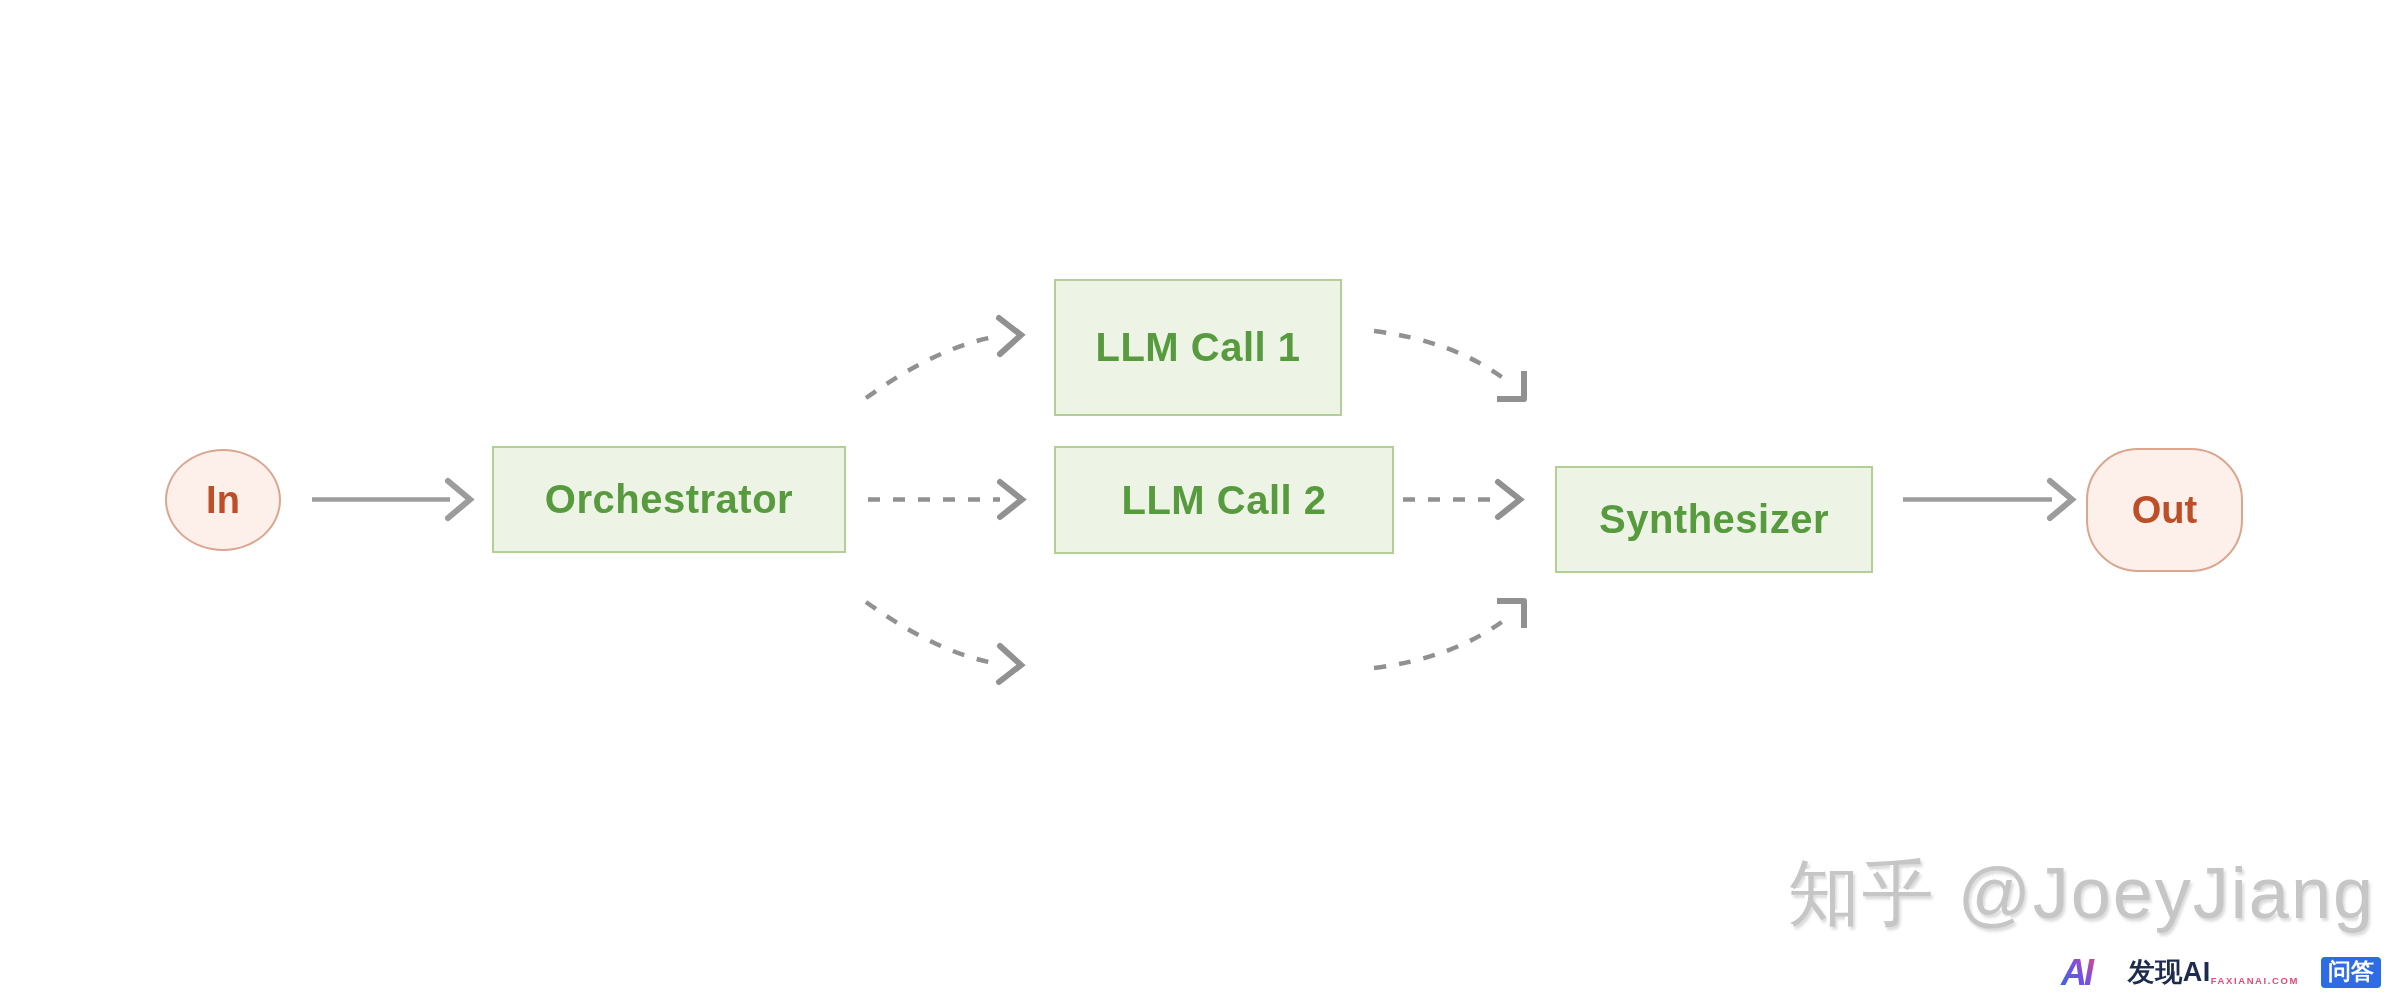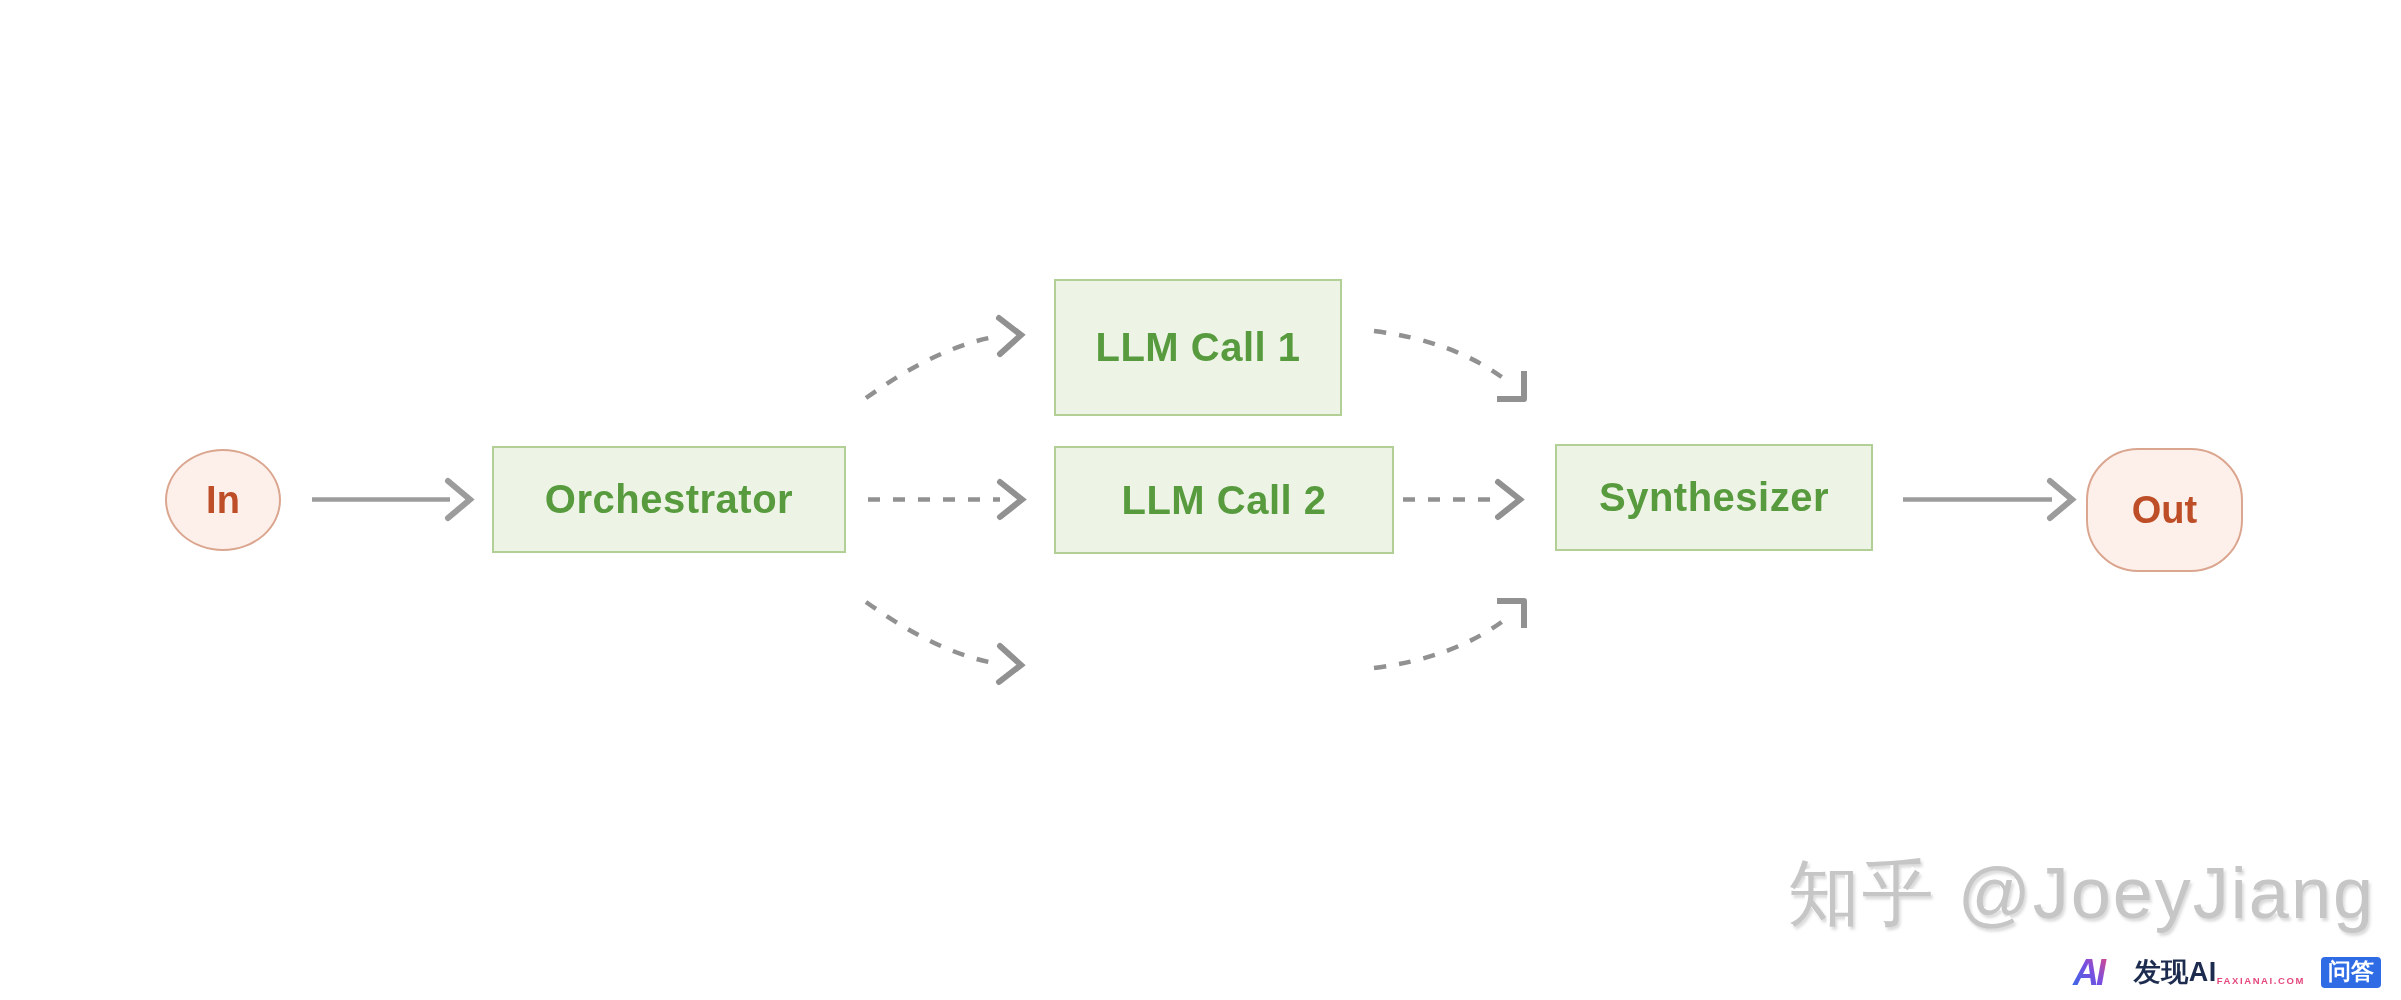--- a/index.html
+++ b/index.html
@@ -56,40 +56,40 @@
     background: var(--terminal-fill);
     border: 2.5px solid var(--terminal-border);
     color: var(--terminal-text);
     font-size: 38px;
   }
   .node-in          { left: 165px;  top: 449px; width: 116px; height: 102px; border-radius: 50%; }
   .node-orch        { left: 492px;  top: 446px; width: 354px; height: 107px; }
   .node-llm1        { left: 1054px; top: 279px; width: 288px; height: 137px; }
   .node-llm2        { left: 1054px; top: 446px; width: 340px; height: 108px; }
   .node-llm3        { left: 1054px; top: 614px; width: 288px; height: 107px; }
-  .node-synth       { left: 1555px; top: 444px; width: 318px; height: 107px; }
+  .node-synth       { left: 1555px; top: 466px; width: 318px; height: 107px; }
   .node-out         { left: 2086px; top: 448px; width: 157px; height: 124px; border-radius: 52px; }
   .watermark {
     position: absolute;
     right: 26px;
     top: 846px;
     font-size: 72px;
     font-weight: 400;
     letter-spacing: 2px;
     color: var(--watermark-gray);
     text-shadow: -3px -3px 0 rgba(255,255,255,0.95), 2px 3px 3px rgba(150,150,150,0.35);
     white-space: nowrap;
   }
   .footer-logo {
     position: absolute;
     right: 20px;
     bottom: 9px;
     display: flex;
     align-items: center;
-    gap: 16px;
+    gap: 22px;
   }
   .ai-mark { width: 46px; height: 38px; display: block; }
   .brand-col { display: flex; flex-direction: row; align-items: flex-end; line-height: 1; }
   .brand-name {
     font-size: 27px;
     font-weight: 700;
     color: var(--brand-navy);
     letter-spacing: 0.5px;
     white-space: nowrap;
   }

